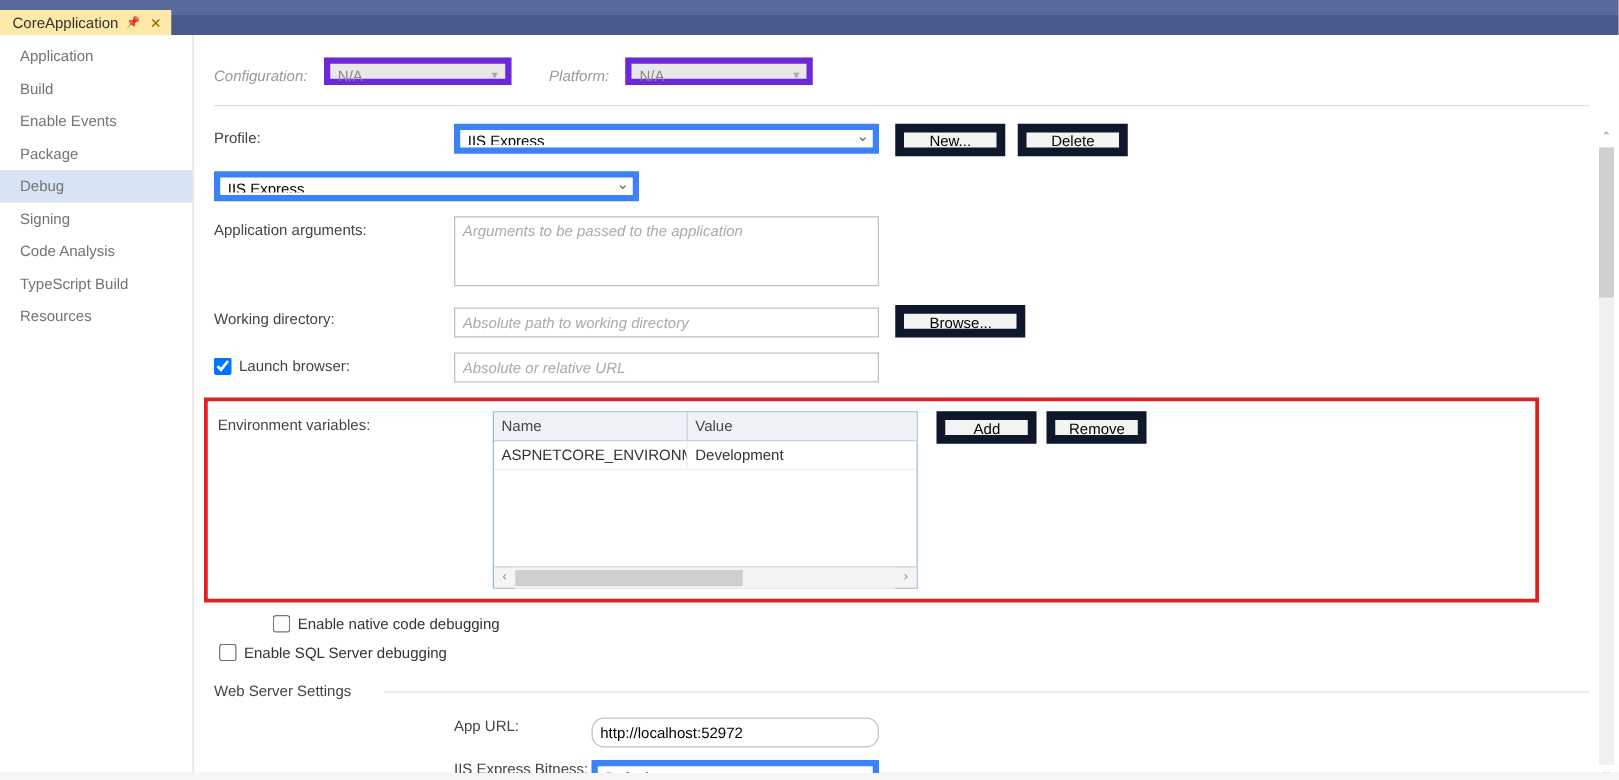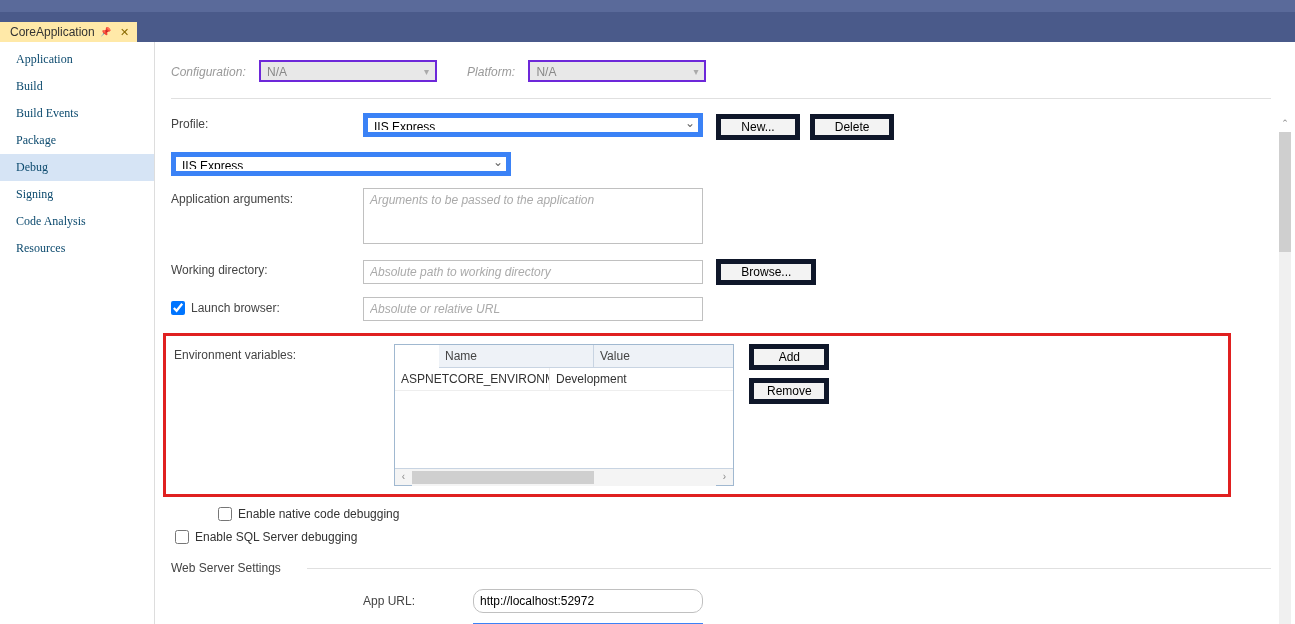--- a/index.html
+++ b/index.html
@@ -1,65 +1,65 @@
 <!DOCTYPE html>
 <html><head>
 <meta charset="utf-8">
 <style>
 * { box-sizing: border-box; margin: 0; padding: 0; }
 body { font-family: "Segoe UI", Tahoma, sans-serif; font-size: 12px; background: #f5f5f5; color: #333; overflow: hidden; }
 .topbar { height: 12px; background: #5a6a9a; }
-.tab-strip { background: #4a5a8a; height: 30px; display: flex; align-items: flex-end; }
+.tab-strip { background: #4a5a8a; height: 16px; display: flex; align-items: flex-end; }
 .tab { background: #ffe9a8; color: #333; padding: 3px 8px 3px 10px; display: flex; align-items: center; gap: 6px; font-size: 12px; }
 .tab .pin { font-size: 9px; color: #8a6a00; cursor: pointer; }
 .tab .x { font-size: 11px; color: #8a6a00; cursor: pointer; margin-left: 2px; }
 .main { display: flex; height: calc(624px - 34px); background: #fff; }
 .sidebar { width: 155px; border-right: 1px solid #ddd; padding: 4px 0; }
-.sidebar-item { padding: 6px 16px; cursor: pointer; font-size: 12px; color: #0c4a6e; font-family: Liberation Serif, serif; }
+.sidebar-item { padding: 6px 16px; cursor: pointer; font-size: 12px; color: #737373; }
 .sidebar-item.active { background: #d6e4f5; }
 .content { flex: 1; padding: 12px 24px 12px 16px; overflow-y: auto; position: relative; }
 .topcfg { display: flex; gap: 30px; padding: 6px 0 14px 0; color: #999; }
 .topcfg label { margin-right: 10px; font-style: italic; }
-.sel-disabled { display: inline-block; background: #e8e8e8; border: 2px solid #6d28d9; color: #888; padding: 3px 6px; width: 178px; height: 22px; line-height: 14px; position: relative; }
+.sel-disabled { display: inline-block; background: #e8e8e8; border: 5px solid #6d28d9; color: #888; padding: 3px 6px; width: 150px; height: 22px; line-height: 14px; position: relative; }
 .sel-disabled::after { content: "▾"; position: absolute; right: 6px; color: #aaa; font-size: 10px; top: 3px; }
 hr.divider { border: none; border-top: 1px solid #e0e0e0; margin: 2px 0 14px 0; }
 .row { display: flex; align-items: flex-start; margin-bottom: 12px; }
 .row > .lbl { width: 192px; padding-top: 4px; color: #444; }
 .row > .field { flex: 0 0 auto; }
 select, input[type=text], textarea { font-family: inherit; font-size: 12px; }
 .dd { width: 340px; height: 24px; border: 5px solid #3b82f6; background: #fff; padding: 2px 6px; appearance: none; position: relative; }
 .dd-wrap { position: relative; display: inline-block; }
 .dd-wrap::after { content: "⌄"; position: absolute; right: 8px; top: 3px; color: #666; pointer-events: none; font-size: 12px; }
-.btn { height: 26px; border: 5px solid #0f172a; background: #f3f3f3; padding: 0 20px; cursor: pointer; font-family: inherit; font-size: 12px; }
+.btn { height: 26px; border: 7px solid #0f172a; background: #f3f3f3; padding: 0 20px; cursor: pointer; font-family: inherit; font-size: 12px; }
 textarea.args { width: 340px; height: 56px; border: 1px solid #c0c0c0; padding: 4px 6px; resize: none; font-style: italic; color: #999; }
 textarea.args::placeholder { color: #aaa; }
 input.txt { width: 340px; height: 24px; border: 1px solid #c0c0c0; padding: 2px 6px; }
 input.txt::placeholder { font-style: italic; color: #aaa; }
 .chk { display: inline-flex; align-items: center; gap: 6px; }
 .chk input { width: 14px; height: 14px; }
 .env-wrap { border: 3px solid #e02020; padding: 8px 8px 8px 0; margin-left: -8px; margin-right: 40px; }
 .env-grid { width: 340px; border: 1px solid #a0b8d0; display: inline-block; vertical-align: top; }
-.env-head { display: flex; background: #eef2f7; border-bottom: 1px solid #c8d4e2; margin-left: 44px; }
+.env-head { display: flex; background: #eef2f7; border-bottom: 1px solid #c8d4e2; }
 .env-head > div { padding: 4px 6px; font-size: 12px; color: #444; }
 .env-head .c1 { width: 155px; border-right: 1px solid #c8d4e2; }
 .env-head .c2 { flex: 1; }
 .env-body { height: 100px; overflow: auto; position: relative; }
 .env-row { display: flex; border-bottom: 1px solid #eee; }
 .env-row > div { padding: 4px 6px; font-size: 12px; overflow: hidden; white-space: nowrap; }
 .env-row .c1 { width: 155px; border-right: 1px solid #eee; }
 .env-row .c2 { flex: 1; }
 .env-scroll { display: flex; border-top: 1px solid #c8d4e2; height: 17px; align-items: center; background: #f4f4f4; }
 .env-scroll .sb-btn { width: 17px; height: 17px; text-align: center; line-height: 15px; color: #888; cursor: pointer; font-size: 10px; }
 .env-scroll .sb-track { flex: 1; height: 17px; background: #f4f4f4; position: relative; }
 .env-scroll .sb-thumb { position: absolute; left: 0; top: 2px; width: 60%; height: 13px; background: #cfcfcf; }
-.env-actions { display: inline-flex; flex-direction: column; gap: 8px; vertical-align: top; margin-left: 12px; }
+.env-actions { display: inline-flex; flex-direction: row; gap: 8px; vertical-align: top; margin-left: 12px; }
 .env-actions .btn { width: 80px; padding: 0; }
 .section-title { display: flex; align-items: center; gap: 26px; margin: 10px 0 14px 0; color: #444; }
 .section-title .line { flex: 1; border-top: 1px solid #e0e0e0; }
-.sub-row { display: flex; align-items: center; margin-bottom: 10px; margin-left: 192px; }
+.sub-row { display: flex; align-items: flex-start; margin-bottom: 10px; margin-left: 192px; }
 .sub-row .sublbl { width: 110px; color: #444; }
 .sub-row .dd { width: 230px; }
 .sub-row input.txt { width: 230px; border-radius: 10px; }
 .vscroll { position: absolute; right: 4px; top: 90px; bottom: 6px; width: 12px; background: #f0f0f0; }
 .vscroll .vthumb { position: absolute; top: 0; width: 12px; height: 120px; background: #cfcfcf; }
 .vscroll .varrow { position: absolute; left: 0; width: 12px; height: 14px; text-align: center; font-size: 9px; color: #888; }
 .vscroll .va-up { top: -14px; }
 .vscroll .va-dn { bottom: -14px; }
 </style>
 </head>
@@ -71,25 +71,26 @@
     <span>CoreApplication</span>
     <span class="pin">📌</span>
     <span class="x">✕</span>
   </div>
 </div>
 
 <div class="main">
   <div class="sidebar">
     <div class="sidebar-item"><span>Application</span></div>
     <div class="sidebar-item"><span>Build</span></div>
-    <div class="sidebar-item"><span>Build Events</span></div>
+    <div class="sidebar-item"><span>Enable Events</span></div>
     <div class="sidebar-item"><span>Package</span></div>
     <div class="sidebar-item active"><span>Debug</span></div>
     <div class="sidebar-item"><span>Signing</span></div>
     <div class="sidebar-item"><span>Code Analysis</span></div>
+    <div class="sidebar-item"><span>TypeScript Build</span></div>
     <div class="sidebar-item"><span>Resources</span></div>
   </div>
 
   <div class="content">
     <div class="topcfg">
       <div>
         <label>Configuration:</label>
         <span class="sel-disabled">N/A</span>
       </div>
       <div>

